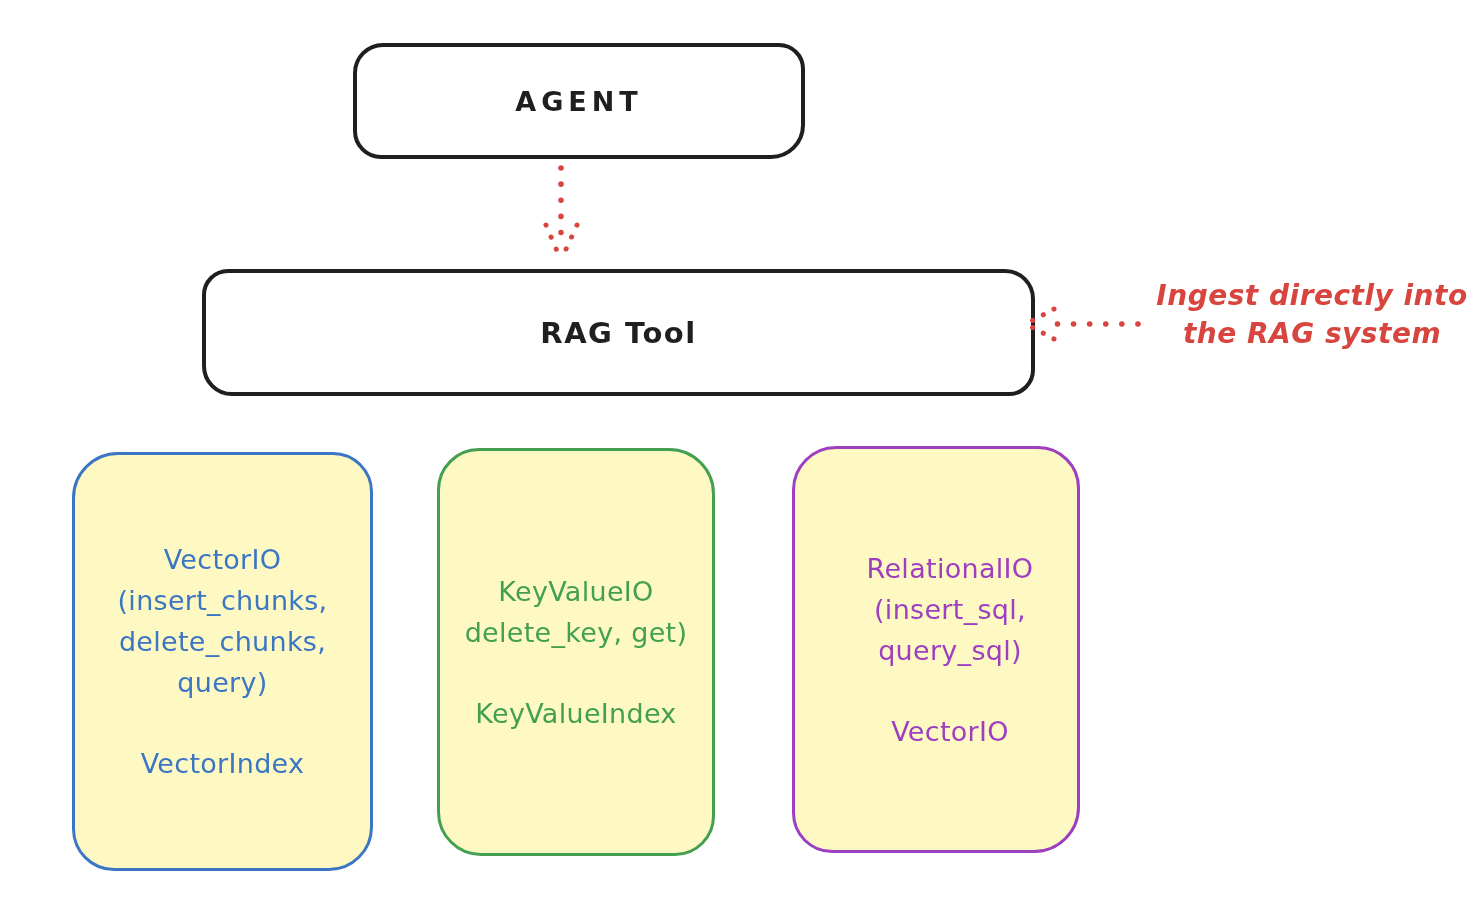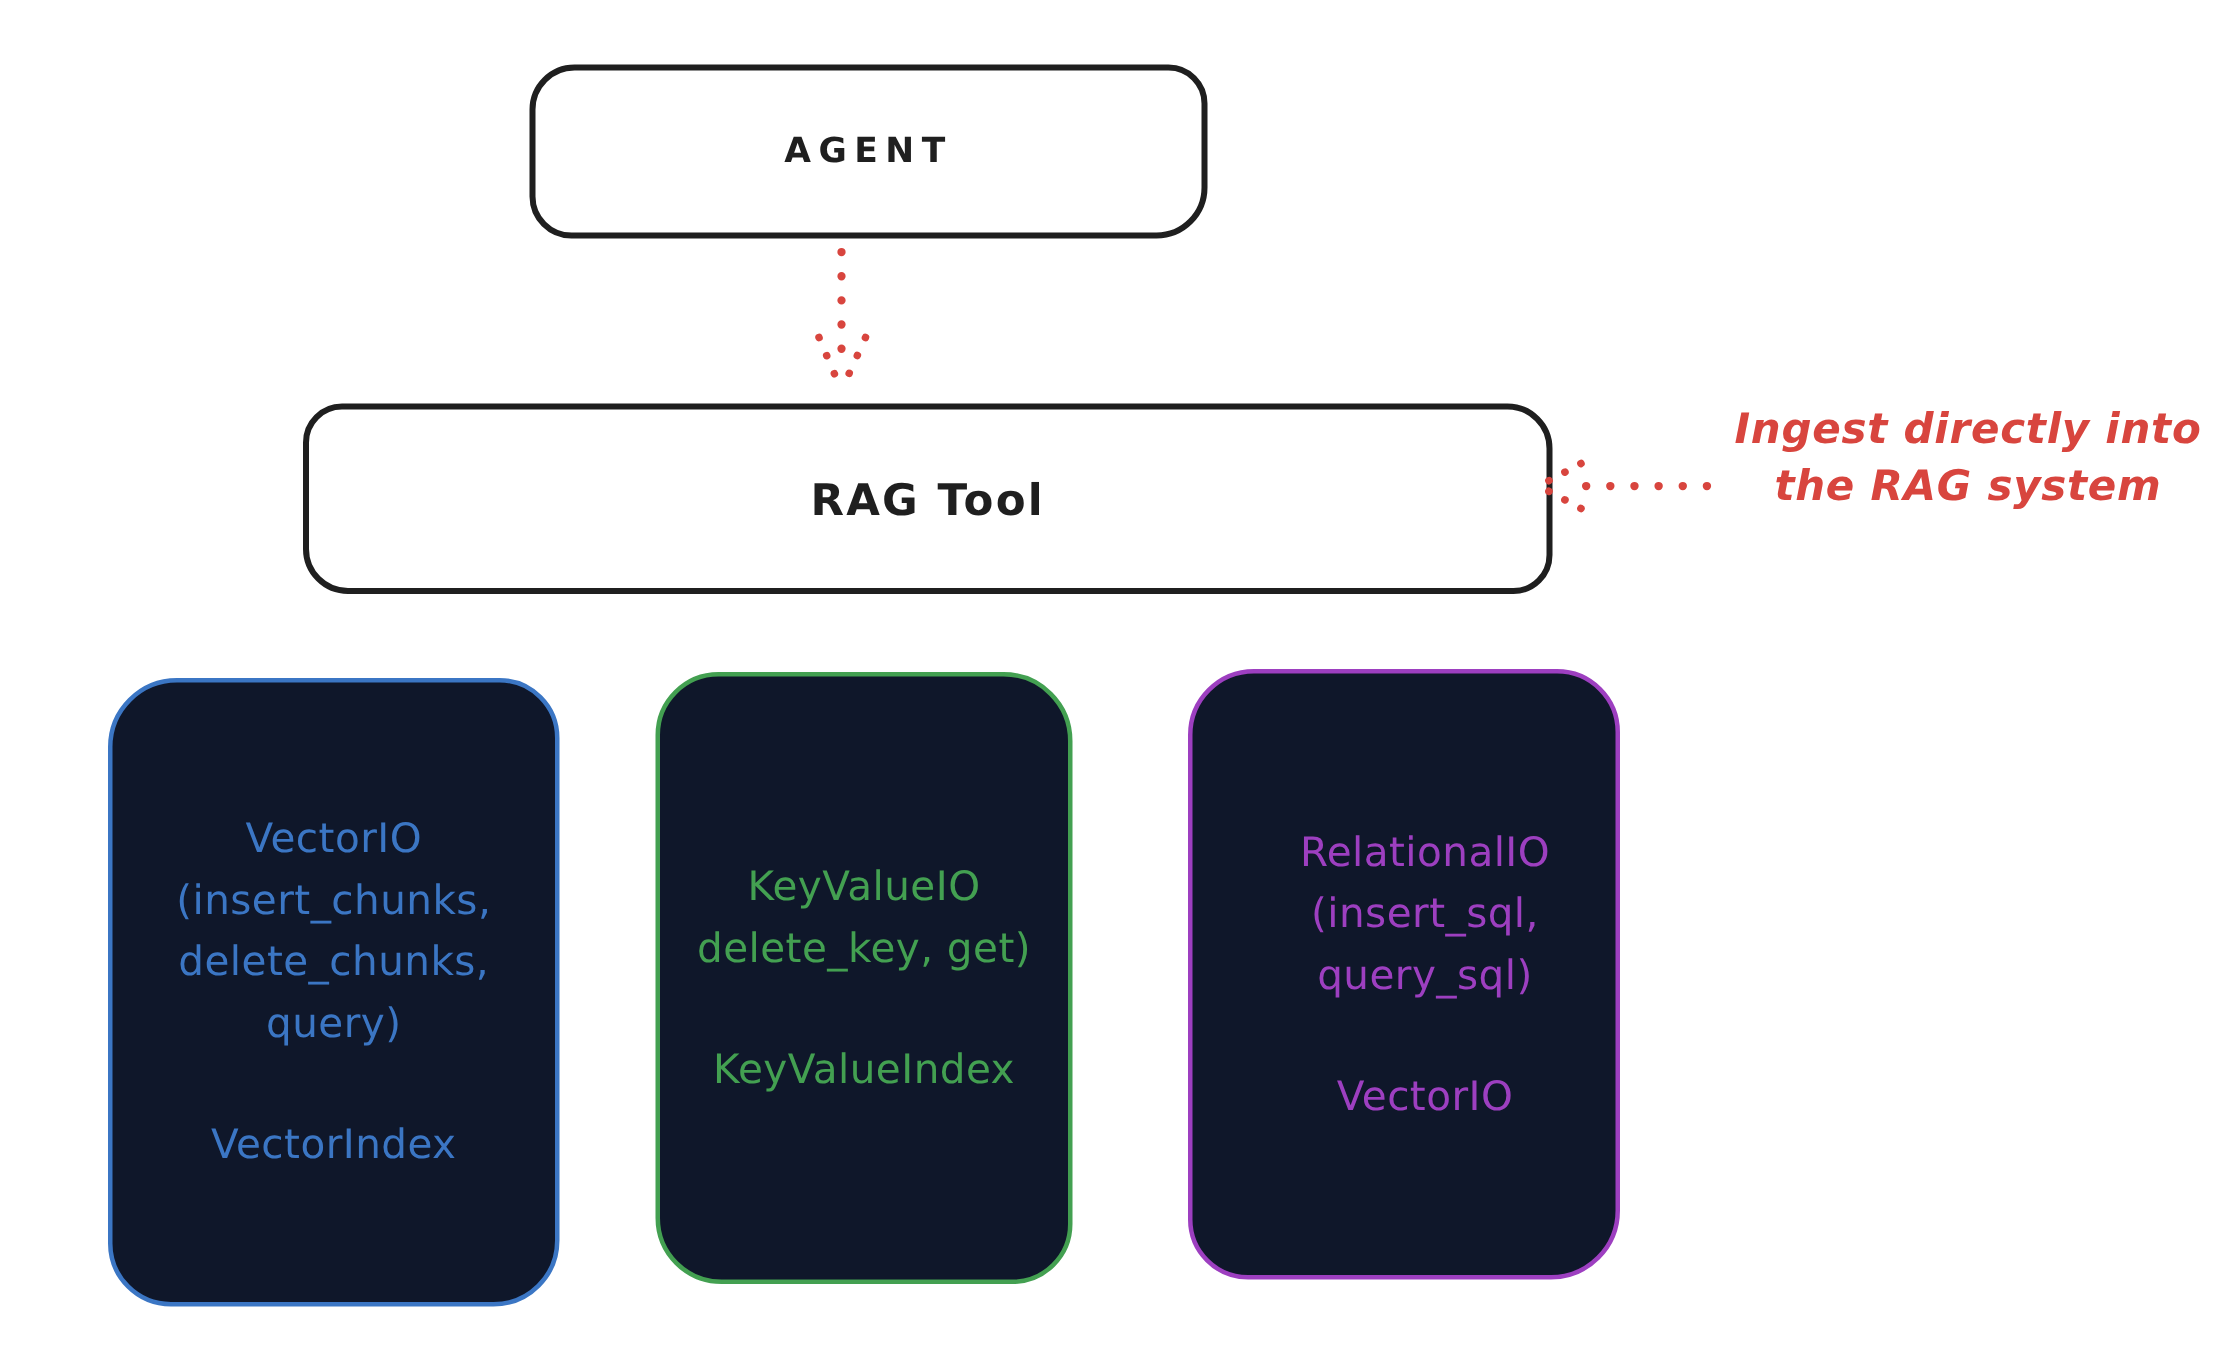--- a/index.html
+++ b/index.html
@@ -26,51 +26,51 @@
   .black-box {
     border-width: 4px;
     font-weight: bold;
     color: #1f1f1f;
   }
 
   .agent-box {
     left: 353px; top: 43px;
     width: 452px; height: 116px;
     border-radius: 30px 26px 34px 28px;
-    font-size: 23px;
+    font-size: 27px;
     letter-spacing: 5px;
   }
 
   .rag-box {
     left: 157px; top: 269px;
     width: 833px; height: 127px;
     border-radius: 26px 30px 26px 30px;
     font-size: 29px;
     letter-spacing: 1.5px;
     margin-left: 45px;
   }
 
   .arrow { position: absolute; color: #d8453e; }
   .arrow line { stroke: currentColor; stroke-linecap: round; fill: none; }
 
   .annotation {
     position: absolute;
-    left: 1140px; top: 267px;
+    left: 1140px; top: 277px;
     width: 344px;
     text-align: center;
     font-size: 28px;
     font-weight: bold;
     font-style: italic;
     line-height: 38px;
     letter-spacing: 0.5px;
   }
 
   .iobox {
     position: absolute;
-    background: #0f172a;
+    background: #fef9c3;
     border-width: 3.5px;
     border-style: solid;
     display: flex;
     flex-direction: column;
     align-items: center;
     justify-content: center;
     gap: 40px;
     text-align: center;
     font-size: 27px;
     line-height: 41px;

